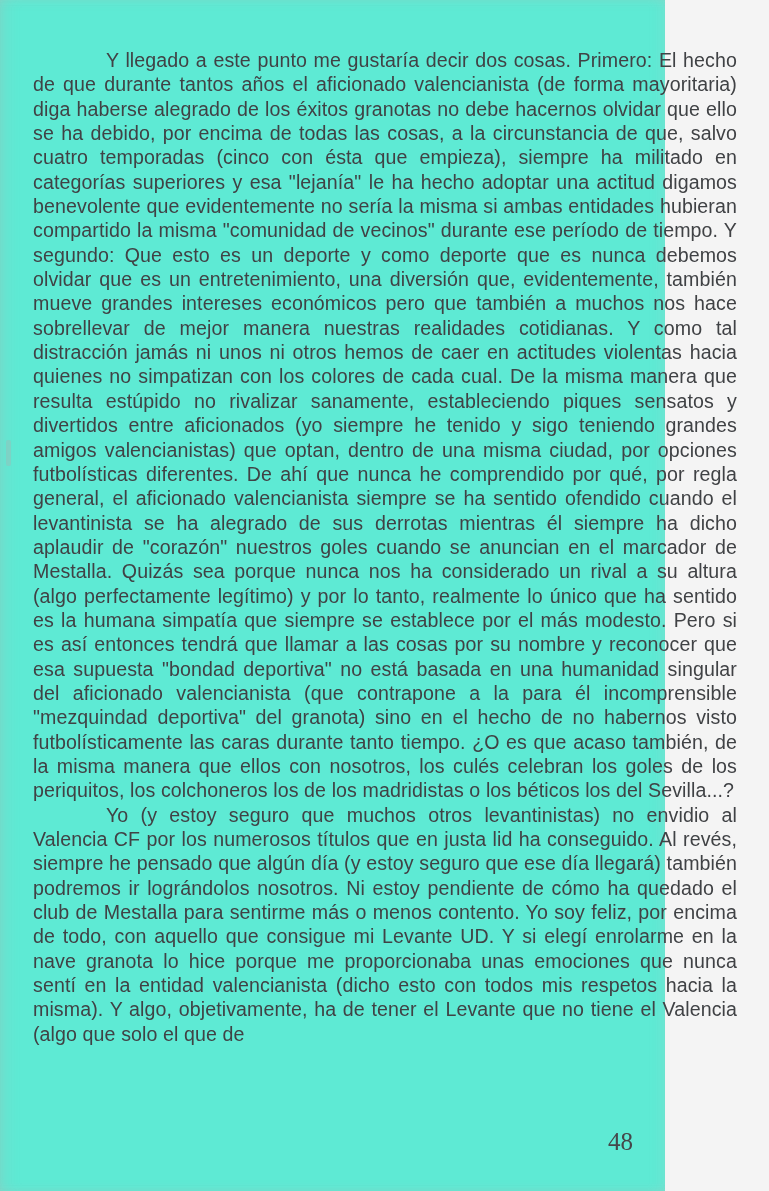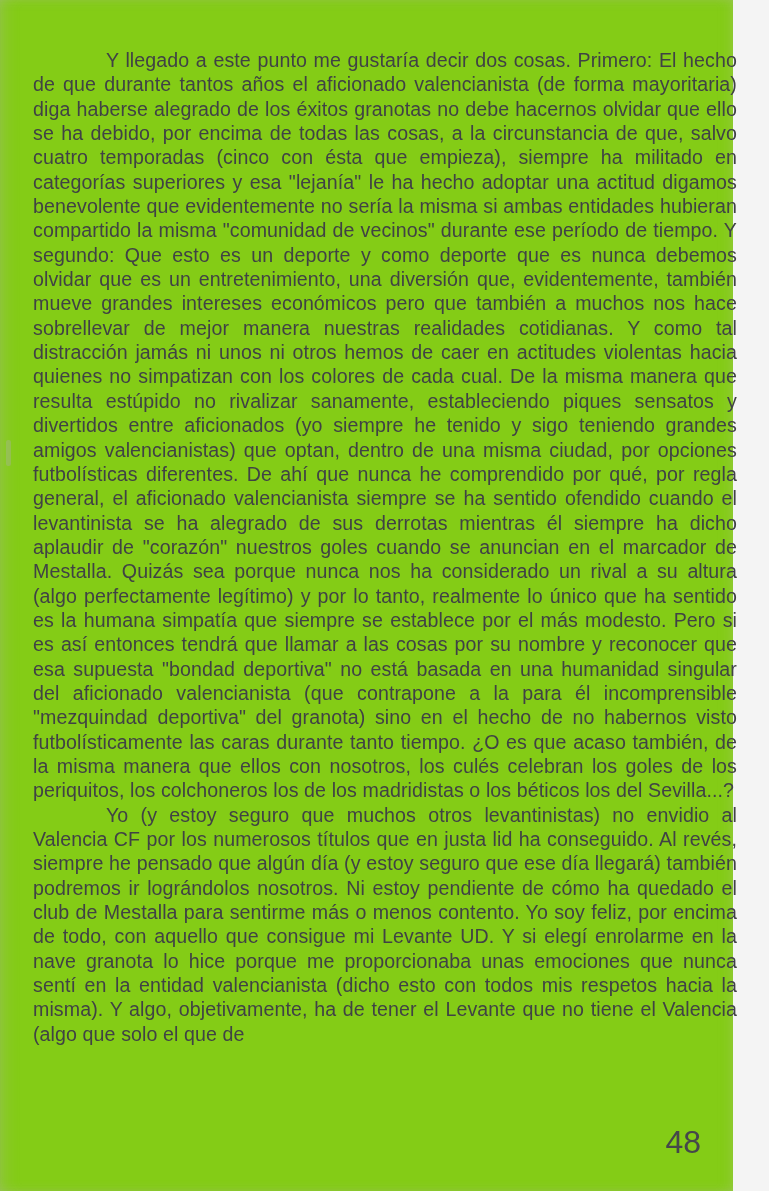--- a/index.html
+++ b/index.html
@@ -8,23 +8,23 @@
   }
   body {
     width: 769px;
     height: 1191px;
     background: #f4f4f4;
     font-family: "Liberation Sans", sans-serif;
     overflow: hidden;
   }
   .scan-page {
     position: relative;
-    width: 733px;
+    width: 665px;
     height: 1191px;
-    background: #84cc16;
+    background: #5eead4;
     box-shadow:
       inset 14px 0 18px -14px rgba(180,180,180,0.45),
       inset -10px 0 16px -12px rgba(200,200,200,0.35),
       inset 0 10px 14px -12px rgba(190,190,190,0.3),
       inset 0 -10px 14px -12px rgba(190,190,190,0.3);
   }
   .text-block {
     position: absolute;
     left: 33px;
     top: 48px;
@@ -37,23 +37,24 @@
   }
   .para {
     margin: 0;
     text-indent: 73px;
   }
   .page-number {
     position: absolute;
     top: 1122px;
     right: 32px;
     color: #45474a;
-    font-size: 32px;
+    font-size: 25px;
     line-height: 40px;
     text-align: right;
+    font-family: Liberation Serif, serif;
   }
   
   .scan-mark {
     position: absolute;
     left: 6px;
     top: 440px;
     width: 5px;
     height: 26px;
     background: rgba(175,175,175,0.35);
     border-radius: 2px;

